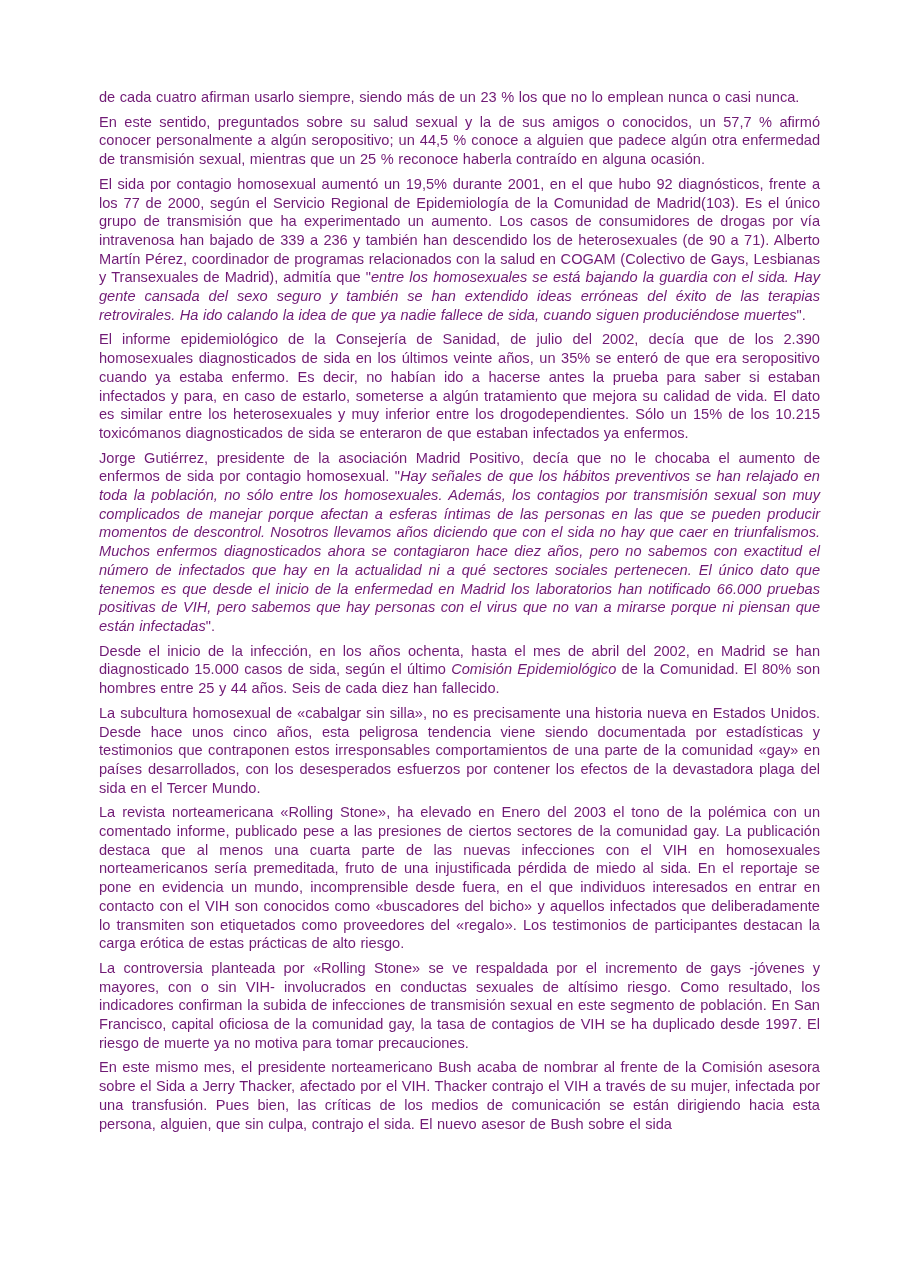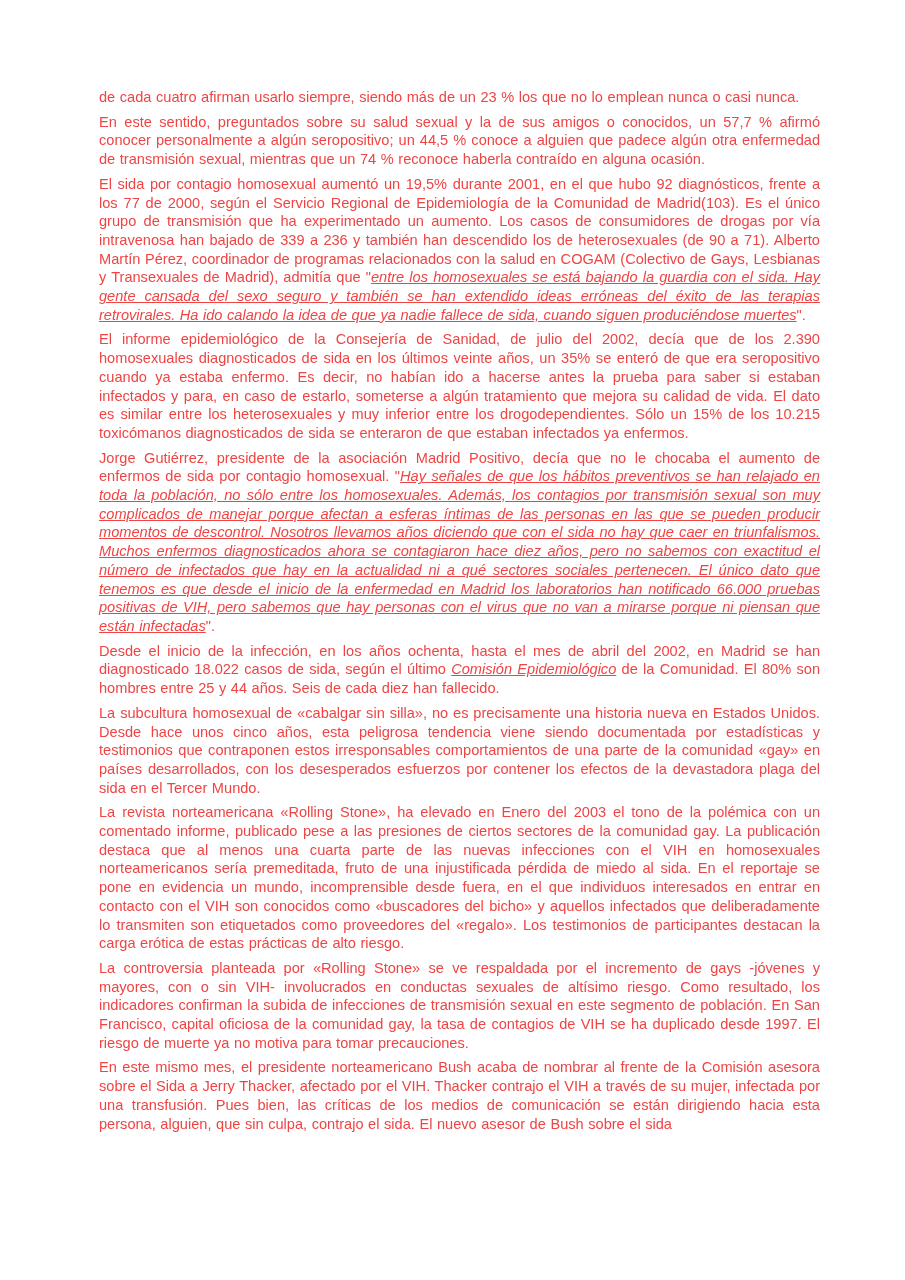--- a/index.html
+++ b/index.html
@@ -27,32 +27,31 @@
     line-height: 18.7px;
     text-align: justify;
     word-spacing: 0.5px;
   }
   .content p {
     margin: 0 0 6px 0;
     hyphens: none;
   }
   .italic {
     font-style: italic;
-    text-decoration: underline;
   }
 </style>
 </head>
 <body>
 
 <div class="page">
-  <div class="content" style="color: #ef4444;">
+  <div class="content" style="color: #701a75;">
       <p><span>de cada cuatro afirman usarlo siempre, siendo más de un 23 % los que no lo emplean nunca o casi nunca.</span></p>
-      <p><span>En este sentido, preguntados sobre su salud sexual y la de sus amigos o conocidos, un 57,7 % afirmó conocer personalmente a algún seropositivo; un 44,5 % conoce a alguien que padece algún otra enfermedad de transmisión sexual, mientras que un 74 % reconoce haberla contraído en alguna ocasión.</span></p>
+      <p><span>En este sentido, preguntados sobre su salud sexual y la de sus amigos o conocidos, un 57,7 % afirmó conocer personalmente a algún seropositivo; un 44,5 % conoce a alguien que padece algún otra enfermedad de transmisión sexual, mientras que un 25 % reconoce haberla contraído en alguna ocasión.</span></p>
       <p><span>El sida por contagio homosexual aumentó un 19,5% durante 2001, en el que hubo 92 diagnósticos, frente a los 77 de 2000, según el Servicio Regional de Epidemiología de la Comunidad de Madrid(103). Es el único grupo de transmisión que ha experimentado un aumento. Los casos de consumidores de drogas por vía intravenosa han bajado de 339 a 236 y también han descendido los de heterosexuales (de 90 a 71). Alberto Martín Pérez, coordinador de programas relacionados con la salud en COGAM (Colectivo de Gays, Lesbianas y Transexuales de Madrid), admitía que "</span><span class="italic">entre los homosexuales se está bajando la guardia con el sida. Hay gente cansada del sexo seguro y también se han extendido ideas erróneas del éxito de las terapias retrovirales. Ha ido calando la idea de que ya nadie fallece de sida, cuando siguen produciéndose muertes</span><span>".</span></p>
       <p><span>El informe epidemiológico de la Consejería de Sanidad, de julio del 2002, decía que de los 2.390 homosexuales diagnosticados de sida en los últimos veinte años, un 35% se enteró de que era seropositivo cuando ya estaba enfermo. Es decir, no habían ido a hacerse antes la prueba para saber si estaban infectados y para, en caso de estarlo, someterse a algún tratamiento que mejora su calidad de vida. El dato es similar entre los heterosexuales y muy inferior entre los drogodependientes. Sólo un 15% de los 10.215 toxicómanos diagnosticados de sida se enteraron de que estaban infectados ya enfermos.</span></p>
       <p><span>Jorge Gutiérrez, presidente de la asociación Madrid Positivo, decía que no le chocaba el aumento de enfermos de sida por contagio homosexual. "</span><span class="italic">Hay señales de que los hábitos preventivos se han relajado en toda la población, no sólo entre los homosexuales. Además, los contagios por transmisión sexual son muy complicados de manejar porque afectan a esferas íntimas de las personas en las que se pueden producir momentos de descontrol. Nosotros llevamos años diciendo que con el sida no hay que caer en triunfalismos. Muchos enfermos diagnosticados ahora se contagiaron hace diez años, pero no sabemos con exactitud el número de infectados que hay en la actualidad ni a qué sectores sociales pertenecen. El único dato que tenemos es que desde el inicio de la enfermedad en Madrid los laboratorios han notificado 66.000 pruebas positivas de VIH, pero sabemos que hay personas con el virus que no van a mirarse porque ni piensan que están infectadas</span><span>".</span></p>
-      <p><span>Desde el inicio de la infección, en los años ochenta, hasta el mes de abril del 2002, en Madrid se han diagnosticado 18.022 casos de sida, según el último </span><span class="italic">Comisión Epidemiológico</span><span> de la Comunidad. El 80% son hombres entre 25 y 44 años. Seis de cada diez han fallecido.</span></p>
+      <p><span>Desde el inicio de la infección, en los años ochenta, hasta el mes de abril del 2002, en Madrid se han diagnosticado 15.000 casos de sida, según el último </span><span class="italic">Comisión Epidemiológico</span><span> de la Comunidad. El 80% son hombres entre 25 y 44 años. Seis de cada diez han fallecido.</span></p>
       <p><span>La subcultura homosexual de «cabalgar sin silla», no es precisamente una historia nueva en Estados Unidos. Desde hace unos cinco años, esta peligrosa tendencia viene siendo documentada por estadísticas y testimonios que contraponen estos irresponsables comportamientos de una parte de la comunidad «gay» en países desarrollados, con los desesperados esfuerzos por contener los efectos de la devastadora plaga del sida en el Tercer Mundo.</span></p>
       <p><span>La revista norteamericana «Rolling Stone», ha elevado en Enero del 2003 el tono de la polémica con un comentado informe, publicado pese a las presiones de ciertos sectores de la comunidad gay. La publicación destaca que al menos una cuarta parte de las nuevas infecciones con el VIH en homosexuales norteamericanos sería premeditada, fruto de una injustificada pérdida de miedo al sida. En el reportaje se pone en evidencia un mundo, incomprensible desde fuera, en el que individuos interesados en entrar en contacto con el VIH son conocidos como «buscadores del bicho» y aquellos infectados que deliberadamente lo transmiten son etiquetados como proveedores del «regalo». Los testimonios de participantes destacan la carga erótica de estas prácticas de alto riesgo.</span></p>
       <p><span>La controversia planteada por «Rolling Stone» se ve respaldada por el incremento de gays -jóvenes y mayores, con o sin VIH- involucrados en conductas sexuales de altísimo riesgo. Como resultado, los indicadores confirman la subida de infecciones de transmisión sexual en este segmento de población. En San Francisco, capital oficiosa de la comunidad gay, la tasa de contagios de VIH se ha duplicado desde 1997. El riesgo de muerte ya no motiva para tomar precauciones.</span></p>
       <p><span>En este mismo mes, el presidente norteamericano Bush acaba de nombrar al frente de la Comisión asesora sobre el Sida a Jerry Thacker, afectado por el VIH. Thacker contrajo el VIH a través de su mujer, infectada por una transfusión. Pues bien, las críticas de los medios de comunicación se están dirigiendo hacia esta persona, alguien, que sin culpa, contrajo el sida. El nuevo asesor de Bush sobre el sida</span></p>
     </div>
 </div>
 
 </body></html>

